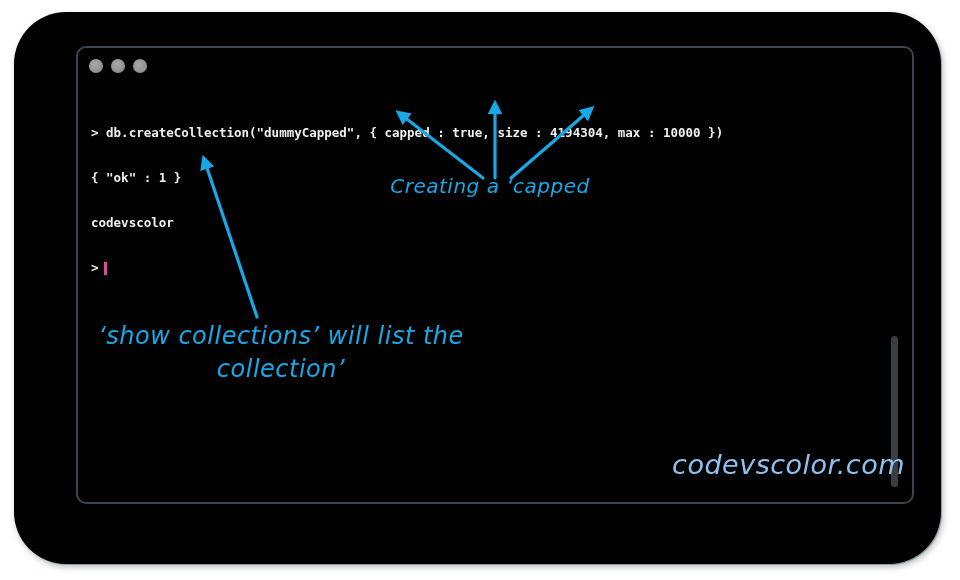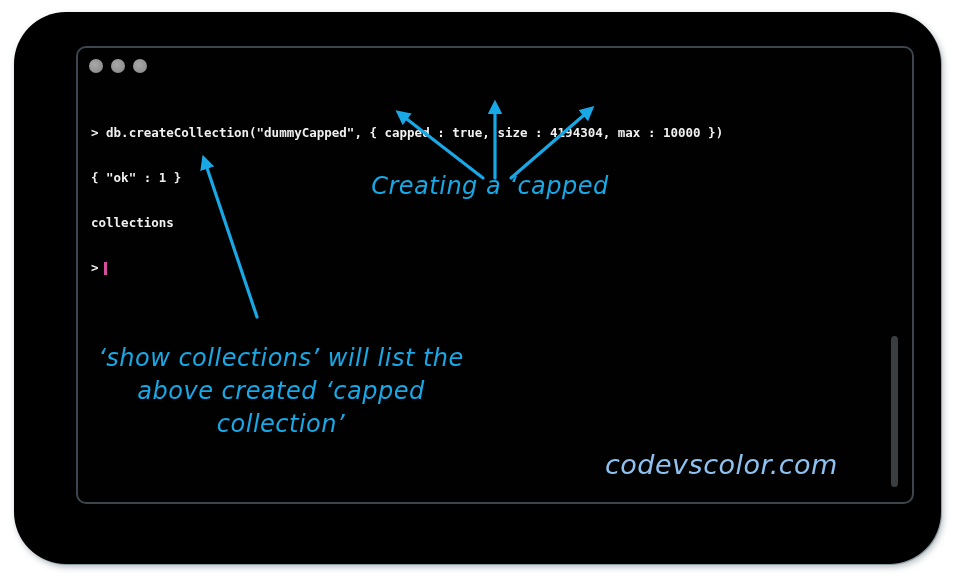--- a/index.html
+++ b/index.html
@@ -57,48 +57,48 @@
   }
   .arrow-line{stroke:var(--accent);stroke-width:3.2;stroke-linecap:round;}
   .handwriting{
     font-family:"DejaVu Sans","Liberation Sans",sans-serif;
     font-style:italic;
     letter-spacing:.5px;
     color:var(--accent);
   }
   .annotation-top{
     position:absolute;left:340px;top:170px;width:300px;
-    text-align:center;font-size:24px;line-height:33px;
+    text-align:center;font-size:20px;line-height:33px;
   }
   .annotation-bottom{
-    position:absolute;left:81px;top:342px;width:400px;
+    position:absolute;left:81px;top:320px;width:400px;
     text-align:center;font-size:24px;line-height:33px;
   }
   .watermark{
     position:absolute;left:605px;top:449px;width:300px;
-    text-align:left;font-size:27px;
+    text-align:right;font-size:27px;
     color:var(--watermark);
   }
 </style>
 </head>
 <body>
 
 <div class="mat">
   <div class="terminal-window">
 
     <div class="traffic-lights">
       <div class="dot"></div>
       <div class="dot"></div>
       <div class="dot"></div>
     </div>
 
     <div class="term-output">
       <div class="term-line">&gt; db.createCollection("dummyCapped", { capped : true, size : 4194304, max : 10000 })</div>
       <div class="term-line">{ "ok" : 1 }</div>
-      <div class="term-line">collections</div>
+      <div class="term-line">codevscolor</div>
       <div class="term-line"><span>&gt;</span><span class="cursor"></span></div>
     </div>
 
     <div class="scrollbar-thumb"></div>
   </div>
 </div>
 
 <svg id="arrows" class="arrows-overlay" viewBox="0 0 960 580" xmlns="http://www.w3.org/2000/svg">
   <defs>
     <marker id="ah" viewBox="0 0 10 10" refX="7" refY="5" markerWidth="4.6" markerHeight="4.6" orient="auto-start-reverse">
@@ -110,17 +110,16 @@
     <line x1="511" y1="178" x2="591" y2="109" class="arrow-line" marker-end="url(#ah)"></line>
     <line x1="257" y1="317" x2="204" y2="159" class="arrow-line" marker-end="url(#ah)"></line>
   </svg>
 
 <div class="annotation-top handwriting">
   <div>Creating a ‘capped</div>
 </div>
 
 <div class="annotation-bottom handwriting">
   <div>‘show collections’ will list the</div>
-  <div>above created ‘capped</div>
   <div>collection’</div>
 </div>
 
 <div class="watermark handwriting">codevscolor.com</div>
 
 </body></html>

